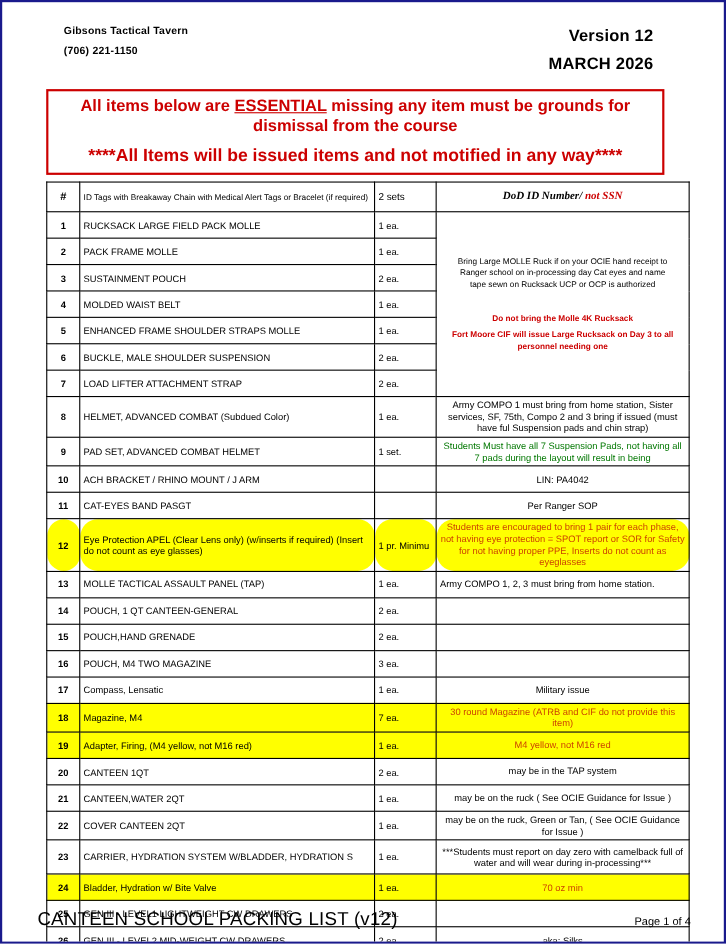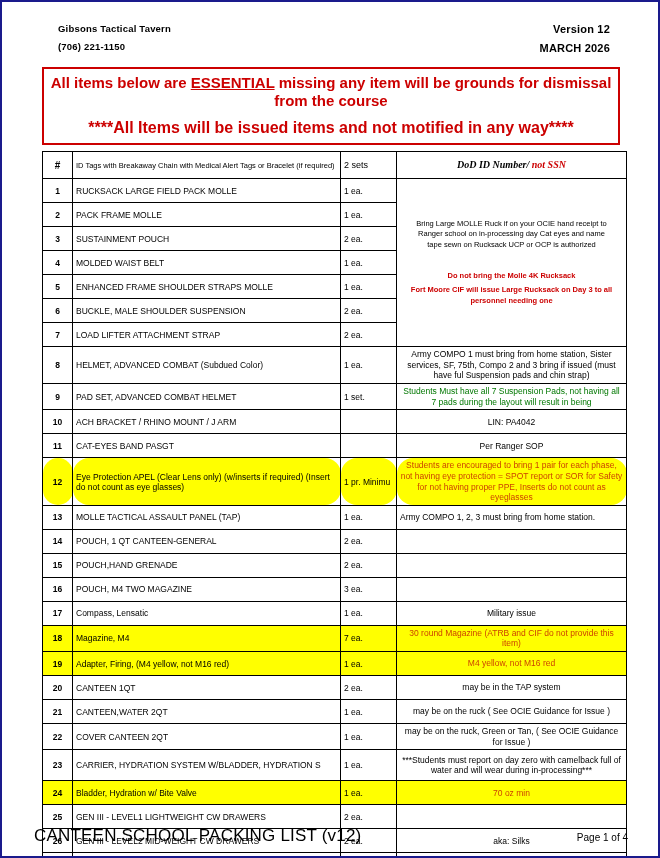--- a/index.html
+++ b/index.html
@@ -16,38 +16,38 @@
     width: 660px;
     height: 858px;
     box-sizing: border-box;
     border: 2px solid #1a1a8c;
     background: #ffffff;
     overflow: hidden;
   }
   .inner {
     position: absolute;
     left: 0; top: 0; right: 0; bottom: 0;
-    padding: 14px 20px 8px 22px;
+    padding: 14px 36px 8px 22px;
     box-sizing: border-box;
   }
   
   .hdr {
     display: flex;
     justify-content: space-between;
     align-items: flex-start;
     padding: 4px 28px 0 34px;
   }
   .hdr-left {
     font-size: 9.5px;
     line-height: 1.9;
     font-weight: bold;
     letter-spacing: .2px;
   }
   .hdr-right {
-    font-size: 11px;
+    font-size: 15px;
     line-height: 1.75;
     font-weight: bold;
     text-align: right;
     letter-spacing: .2px;
   }
   
   .banner {
     border: 2px solid #cc0000;
     margin: 8px 18px 0 18px;
     padding: 5px 6px 6px 6px;
@@ -170,21 +170,21 @@
         <div>Gibsons Tactical Tavern</div>
         <div>(706) 221-1150</div>
       </div>
       <div class="hdr-right">
         <div>Version 12</div>
         <div>MARCH 2026</div>
       </div>
     </div>
 
     <div class="banner">
-      <div class="l1"><span>All items below are </span><u>ESSENTIAL</u><span> missing any item will be grounds for dismissal from the course</span></div>
+      <div class="l1"><span>All items below are </span><u>ESSENTIAL</u><span> missing any item must be grounds for dismissal from the course</span></div>
       <div class="l2">****All Items will be issued items and not motified in any way****</div>
     </div>
 
     <table class="pl">
       <colgroup>
         <col class="c-num">
           <col class="c-item">
           <col class="c-qty">
           <col class="c-note">
       </colgroup>

